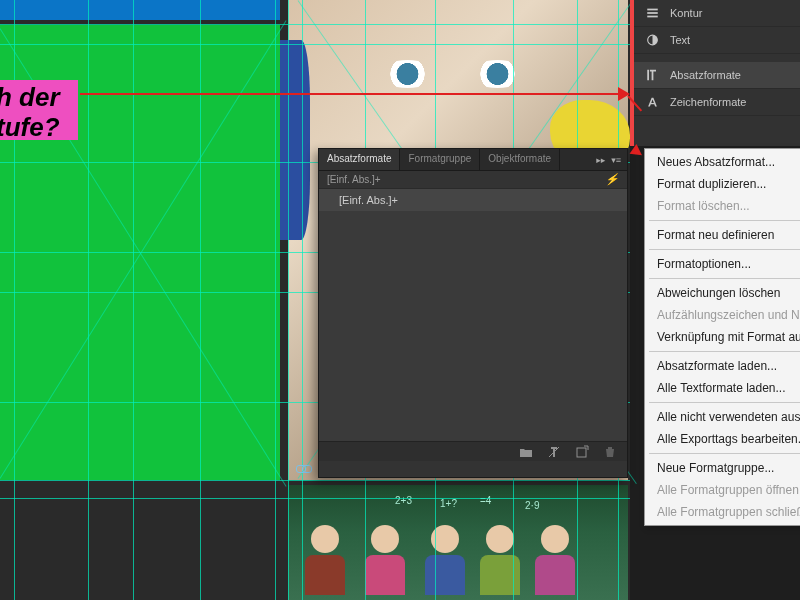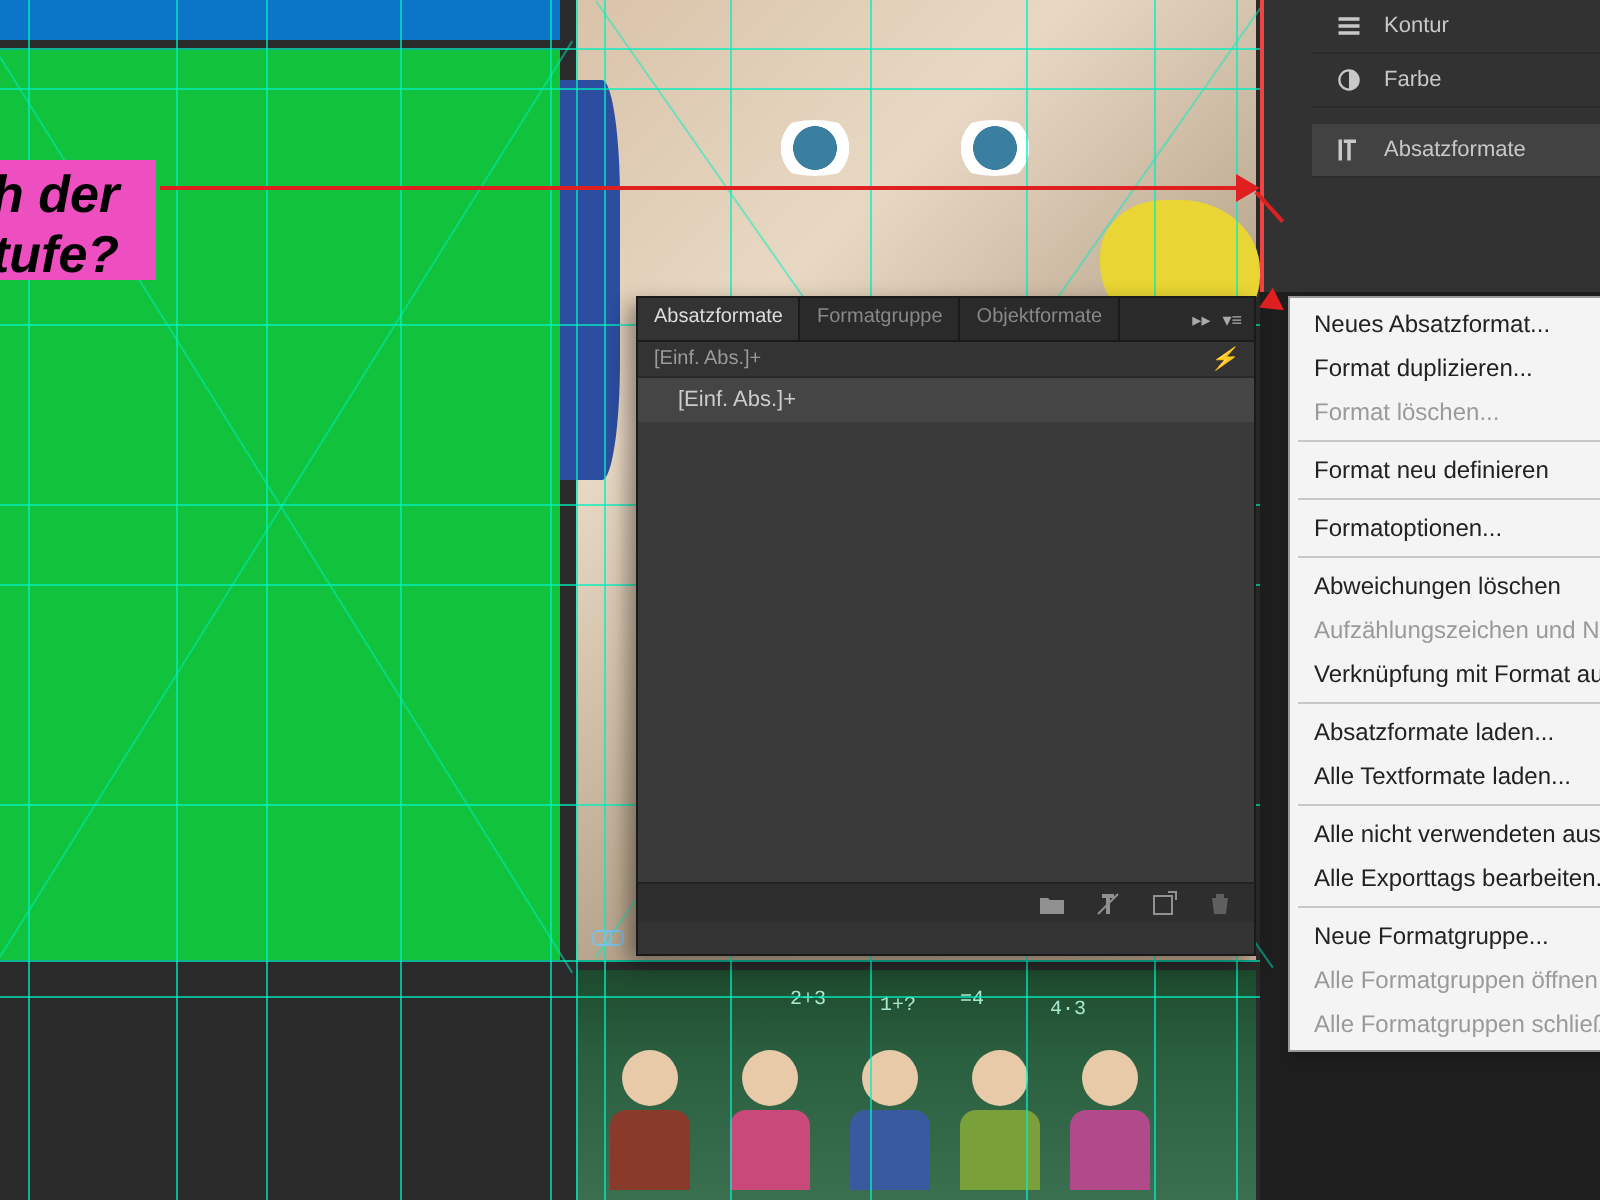--- a/index.html
+++ b/index.html
@@ -26,21 +26,21 @@
 }
 .kid { position:absolute; bottom:5px; width:50px; height:70px; }
 .kid-head { width:28px; height:28px; border-radius:50%; background:#e8c9a8; margin:0 auto; }
 .kid-body { width:40px; height:40px; border-radius:8px 8px 0 0; margin:2px auto 0; }
 .k1 { left:300px; } .k1 .kid-body { background:#8a3a2a; }
 .k2 { left:360px; } .k2 .kid-body { background:#c94a7a; }
 .k3 { left:420px; } .k3 .kid-body { background:#3a5aa0; }
 .k4 { left:475px; } .k4 .kid-body { background:#7aa03a; }
 .k5 { left:530px; } .k5 .kid-body { background:#b04a8a; }
 
-.chalk { position:absolute; color:#a8e8d0; font-size:10px; font-family:Liberation Mono, monospace; }
+.chalk { position:absolute; color:#a8e8d0; font-size:10px; font-family:Liberation Sans, sans-serif; }
 .c1{left:395px;top:495px;} .c2{left:440px;top:498px;} .c3{left:480px;top:495px;} .c4{left:525px;top:500px;}
 
 
 .vg { position:absolute; top:0; bottom:0; width:1px; background:#00f0c0; opacity:.7; }
 .hg { position:absolute; left:0; width:630px; height:1px; background:#00f0c0; opacity:.7; }
 .diag { position:absolute; width:400px; height:1px; background:#00f0c0; opacity:.5; transform-origin:left center; }
 
 .highlight-box {
   position: absolute; left: 0; top: 80px; width: 78px; height: 60px;
   background: #ee4fc0;
@@ -60,21 +60,21 @@
 .arrow-line2 { position:absolute; left:628px; top:95px; width:20px; height:2px; background:#e02020; transform:rotate(48deg); transform-origin:left center; }
 .arrow-head2 { position:absolute; left:632px; top:146px; width:0;height:0; border-left:11px solid #e02020; border-top:6px solid transparent; border-bottom:6px solid transparent; transform:rotate(35deg);}
 
 .link-icon { position:absolute; left:296px; top:464px; width:16px; height:10px; }
 .link-icon:before, .link-icon:after { content:""; position:absolute; width:8px; height:6px; border:1.5px solid #7ac0e8; border-radius:3px; top:1px; }
 .link-icon:before{left:0;} .link-icon:after{left:6px;}
 
 
 .side-panels {
   position: absolute; right: 0; top: 0; width: 170px; height: 146px;
-  background: #323232; border-left:2px solid #ef4444;padding-left:24px;
+  background: #323232; border-left:4px solid #ef4444;
 }
 .panel-row {
   display:flex; align-items:center; height:27px; padding-left:10px; gap:10px;
   color:#c8c8c8; font-size:11px; cursor:pointer; border-bottom:1px solid #2a2a2a;
 }
 .panel-row.active { background:#424242; }
 .pi { width:16px; height:14px; display:flex; align-items:center; justify-content:center; }
 .pi svg { width:15px; height:14px; }
 
 
@@ -138,21 +138,21 @@
       <div class="kid-head"></div>
       <div class="kid-body"></div>
     </div>
   <div class="kid k5">
       <div class="kid-head"></div>
       <div class="kid-body"></div>
     </div>
   <span class="chalk c1">2+3</span>
   <span class="chalk c2">1+?</span>
   <span class="chalk c3">=4</span>
-  <span class="chalk c4">4·3</span>
+  <span class="chalk c4">2·9</span>
 
   <div class="vg" style="left:14px"></div>
   <div class="vg" style="left:88px"></div>
   <div class="vg" style="left:133px"></div>
   <div class="vg" style="left:200px"></div>
   <div class="vg" style="left:275px"></div>
   <div class="vg" style="left:288px"></div>
   <div class="vg" style="left:302px"></div>
   <div class="vg" style="left:365px"></div>
   <div class="vg" style="left:435px"></div>
@@ -190,31 +190,39 @@
       </span>
     <span>Kontur</span>
   </div>
   <div class="panel-row">
     <span class="pi">
         <svg viewBox="0 0 16 16">
           <circle cx="8" cy="8" r="5.5" fill="none" stroke="#c8c8c8" stroke-width="1.3"></circle>
           <path d="M8 2.5a5.5 5.5 0 0 1 0 11z" fill="#c8c8c8"></path>
         </svg>
       </span>
-    <span>Farbe</span>
+    <span>Text</span>
   </div>
   <div style="height:8px"></div>
   <div class="panel-row active">
     <span class="pi">
         <svg viewBox="0 0 16 16">
           <path d="M5 2h7v2H9v10H7V4H5z" fill="#c8c8c8"></path>
           <rect x="2" y="2" width="2" height="12" fill="#c8c8c8"></rect>
         </svg>
       </span>
     <span>Absatzformate</span>
+  </div>
+  <div class="panel-row">
+    <span class="pi">
+        <svg viewBox="0 0 16 16">
+          <path d="M3 13L7 3h2l4 10h-2l-1-2.5H6L5 13z M6.6 9h3L8 5z" fill="#c8c8c8"></path>
+        </svg>
+      </span>
+    <span>Zeichenformate</span>
   </div>
 </div>
 
 <div class="arrow-line"></div>
 <div class="arrow-head1"></div>
 <div class="arrow-line2"></div>
 <div class="arrow-head2"></div>
 
 <div class="formats-panel">
   <div class="fp-tabs">

